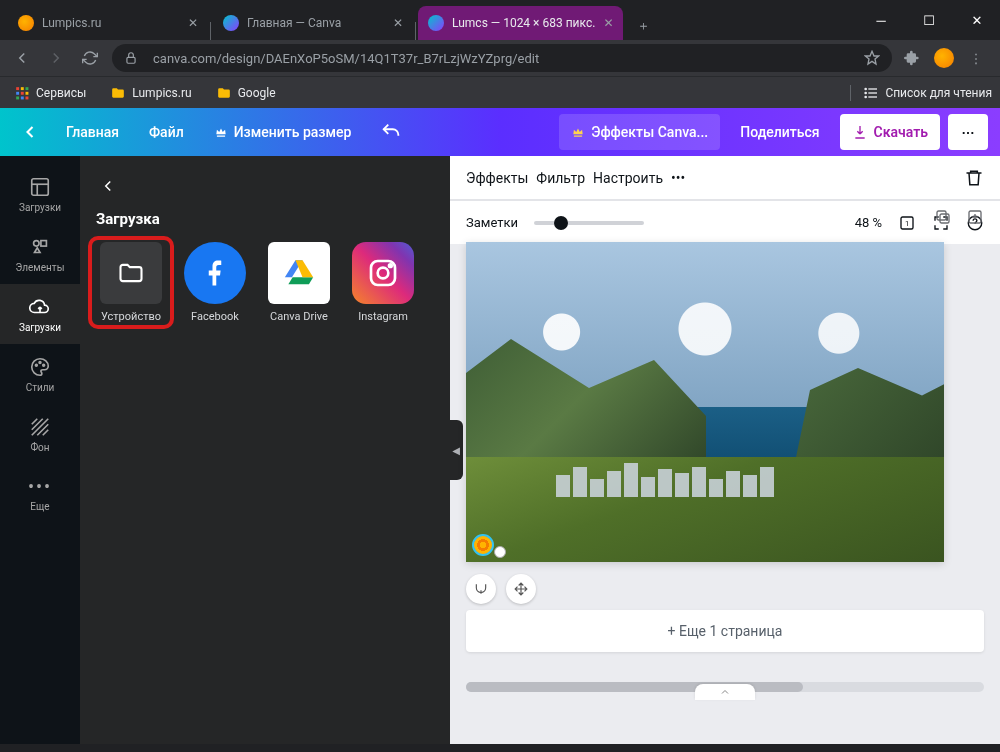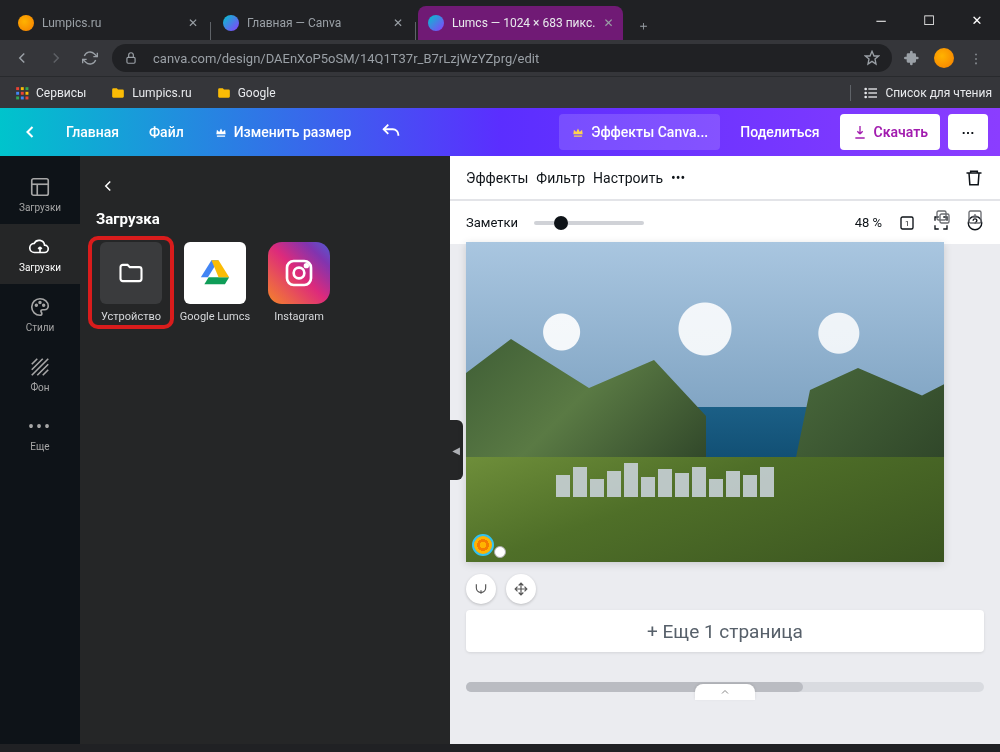--- a/index.html
+++ b/index.html
@@ -62,21 +62,21 @@
 .mountain{position:absolute;left:-20px;top:90px;width:260px;height:140px;background:linear-gradient(135deg,#3b5a34 0%,#5a7a44 50%,#2e4428 100%);clip-path:polygon(0 100%,0 40%,25% 5%,55% 40%,80% 20%,100% 60%,100% 100%);}
 .mountain2{position:absolute;right:-10px;top:115px;width:160px;height:110px;background:linear-gradient(135deg,#4a6a3c,#2e4428);clip-path:polygon(0 100%,10% 30%,40% 10%,80% 35%,100% 20%,100% 100%);}
 .sea{position:absolute;left:0;right:0;top:165px;height:70px;background:linear-gradient(#1b5f86,#0e4a6e);}
 .land{position:absolute;left:0;right:0;top:215px;bottom:0;background:linear-gradient(160deg,#6e8e3a 0%,#4f6f28 40%,#3a5420 100%);}
 .town{position:absolute;left:90px;right:60px;top:195px;height:60px;display:flex;gap:3px;align-items:flex-end;}
 .town div{width:14px;background:#c8d0d7;opacity:.9;}
 .orange-mark{position:absolute;left:6px;bottom:6px;width:22px;height:22px;border:2px solid #33c3f0;background:repeating-radial-gradient(circle at 50% 50%,#ffb300 0,#ffb300 3px,#f57c00 3px,#f57c00 6px);border-radius:50%;}
 .white-dot{position:absolute;left:28px;bottom:4px;width:12px;height:12px;background:#fff;border:1px solid #aaa;border-radius:50%;}
 .below-page{position:absolute;left:16px;top:374px;display:flex;gap:10px;}
 .circ-btn{width:30px;height:30px;border-radius:50%;background:#fff;box-shadow:0 1px 3px rgba(0,0,0,.2);display:flex;align-items:center;justify-content:center;color:#555;font-size:14px;}
-.add-page{position:absolute;left:16px;right:16px;top:410px;height:42px;background:#fff;border-radius:4px;box-shadow:0 1px 3px rgba(0,0,0,.1);display:flex;align-items:center;justify-content:center;color:#57606a;font-size:19px;}
+.add-page{position:absolute;left:16px;right:16px;top:410px;height:42px;background:#fff;border-radius:4px;box-shadow:0 1px 3px rgba(0,0,0,.1);display:flex;align-items:center;justify-content:center;color:#57606a;font-size:14px;}
 .hscroll{position:absolute;left:16px;right:16px;bottom:52px;height:10px;background:#d9dbe0;border-radius:5px;}
 .hscroll-thumb{position:absolute;left:0;width:65%;height:10px;background:#babcc2;border-radius:5px;}
 .bump{position:absolute;left:50%;transform:translateX(-50%);bottom:44px;width:60px;height:16px;background:#fff;border-radius:8px 8px 0 0;box-shadow:0 -1px 3px rgba(0,0,0,.1);display:flex;align-items:center;justify-content:center;color:#888;}
 .footer{height:44px;background:#fff;border-top:1px solid #e3e4e8;display:flex;align-items:center;padding:0 16px;gap:16px;color:#0e1318;font-size:13px;}
 .footer .sp{flex:1;}
 .zoom{display:flex;align-items:center;gap:8px;}
 .slider{width:110px;height:4px;background:#d0d2d7;border-radius:2px;position:relative;}
 .slider-thumb{position:absolute;left:18%;top:-5px;width:14px;height:14px;background:#0e1318;border-radius:50%;}
 .collapse-handle{position:absolute;left:-1px;top:50%;transform:translateY(-50%);width:14px;height:60px;background:#252627;border-radius:0 6px 6px 0;display:flex;align-items:center;justify-content:center;color:#aeb0b5;font-size:10px;}
 svg{display:block;}
@@ -248,20 +248,28 @@
   <div class="app-body">
     <div class="rail">
       <div class="rail-item">
         <svg width="22" height="22" viewBox="0 0 24 24" fill="none" stroke="currentColor" stroke-width="1.8">
             <rect x="3" y="3" width="18" height="18" rx="2"></rect>
             <line x1="3" y1="9" x2="21" y2="9"></line>
             <line x1="9" y1="9" x2="9" y2="21"></line>
           </svg>
         <span>Загрузки</span>
       </div>
+      <div class="rail-item">
+        <svg width="22" height="22" viewBox="0 0 24 24" fill="none" stroke="currentColor" stroke-width="1.8">
+            <circle cx="8" cy="8" r="3"></circle>
+            <rect x="13" y="5" width="6" height="6"></rect>
+            <path d="M6 18l3-5 3 5z"></path>
+          </svg>
+        <span>Элементы</span>
+      </div>
       <div class="rail-item active">
         <svg width="22" height="22" viewBox="0 0 24 24" fill="none" stroke="currentColor" stroke-width="1.8">
             <path d="M17 18a4 4 0 000-8 6 6 0 00-11.3-2A4.5 4.5 0 006 18h11z"></path>
             <path d="M12 12v6m0-6l-2 2m2-2l2 2"></path>
           </svg>
         <span>Загрузки</span>
       </div>
       <div class="rail-item">
         <svg width="22" height="22" viewBox="0 0 24 24" fill="none" stroke="currentColor" stroke-width="1.8">
             <path d="M12 3a9 9 0 100 18c1.5 0 2-1 2-2s-1-1.5-1-2.5 1-1.5 2-1.5h2a4 4 0 004-4c0-4.4-4-8-9-8z"></path>
@@ -293,28 +301,36 @@
       <div class="grid">
         <div class="cell highlight">
           <div class="tile dev">
             <svg width="28" height="28" viewBox="0 0 24 24" fill="none" stroke="#fff" stroke-width="1.8">
                 <path d="M3 7a2 2 0 012-2h4l2 2h8a2 2 0 012 2v8a2 2 0 01-2 2H5a2 2 0 01-2-2V7z"></path>
               </svg>
           </div>
           <span>Устройство</span>
         </div>
         <div class="cell">
+          <div class="tile fb">
+            <svg width="30" height="30" viewBox="0 0 24 24" fill="#fff">
+                <path d="M13 22v-8h3l.5-4H13V7.5c0-1.2.3-2 2-2h2V2.1C16.7 2 15.6 2 14.4 2 11.8 2 10 3.6 10 6.7V10H7v4h3v8h3z"></path>
+              </svg>
+          </div>
+          <span>Facebook</span>
+        </div>
+        <div class="cell">
           <div class="tile gd">
             <svg width="34" height="34" viewBox="0 0 24 24">
                 <path fill="#0f9d58" d="M4.5 20l3-5H22l-3 5z"></path>
                 <path fill="#4285f4" d="M14.5 3h-5L2 15h5z"></path>
                 <path fill="#fbbc05" d="M14.5 3L22 15h-7.5L9.5 3z"></path>
               </svg>
           </div>
-          <span>Google Lumcs</span>
+          <span>Canva Drive</span>
         </div>
         <div class="cell">
           <div class="tile ig">
             <svg width="32" height="32" viewBox="0 0 24 24" fill="none" stroke="#fff" stroke-width="2">
                 <rect x="3" y="3" width="18" height="18" rx="5"></rect>
                 <circle cx="12" cy="12" r="4"></circle>
                 <circle cx="17.5" cy="6.5" r="1" fill="#fff"></circle>
               </svg>
           </div>
           <span>Instagram</span>

